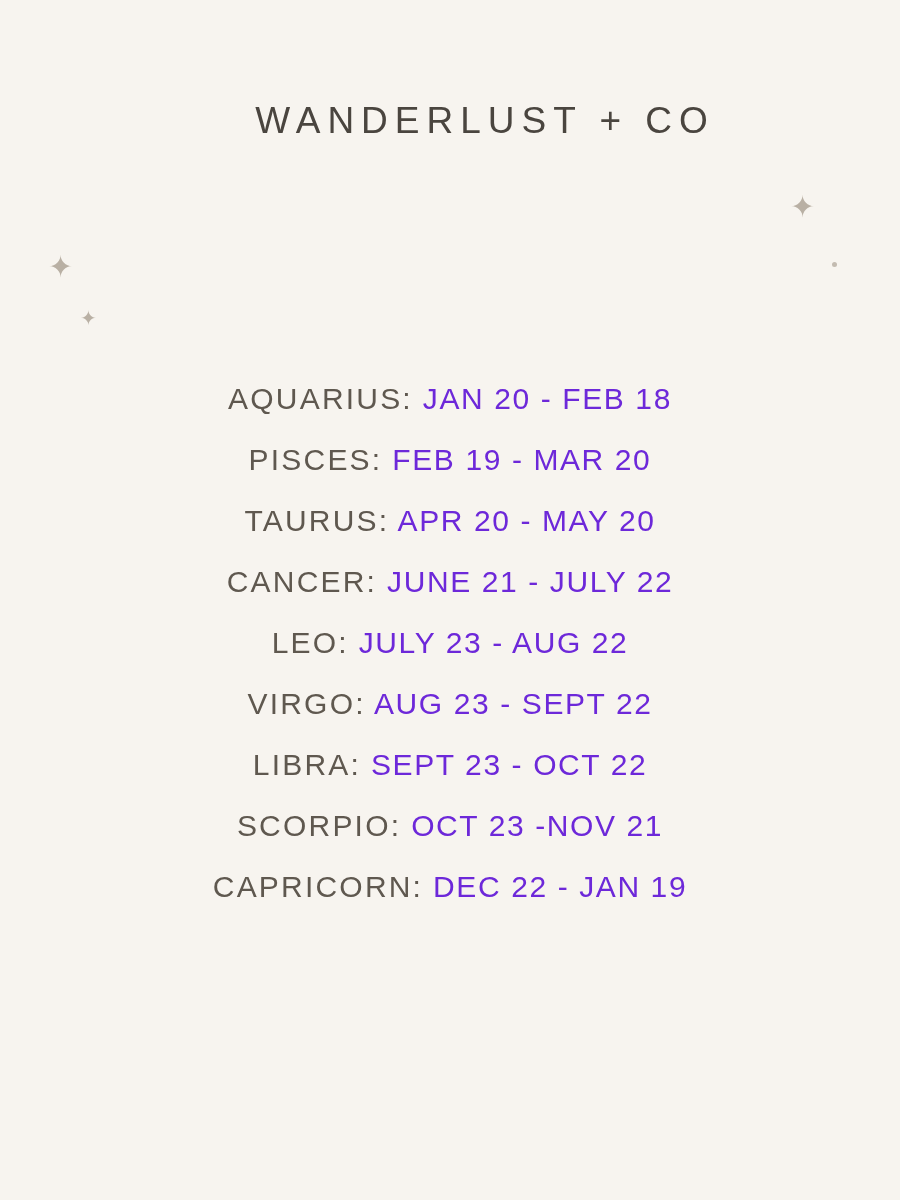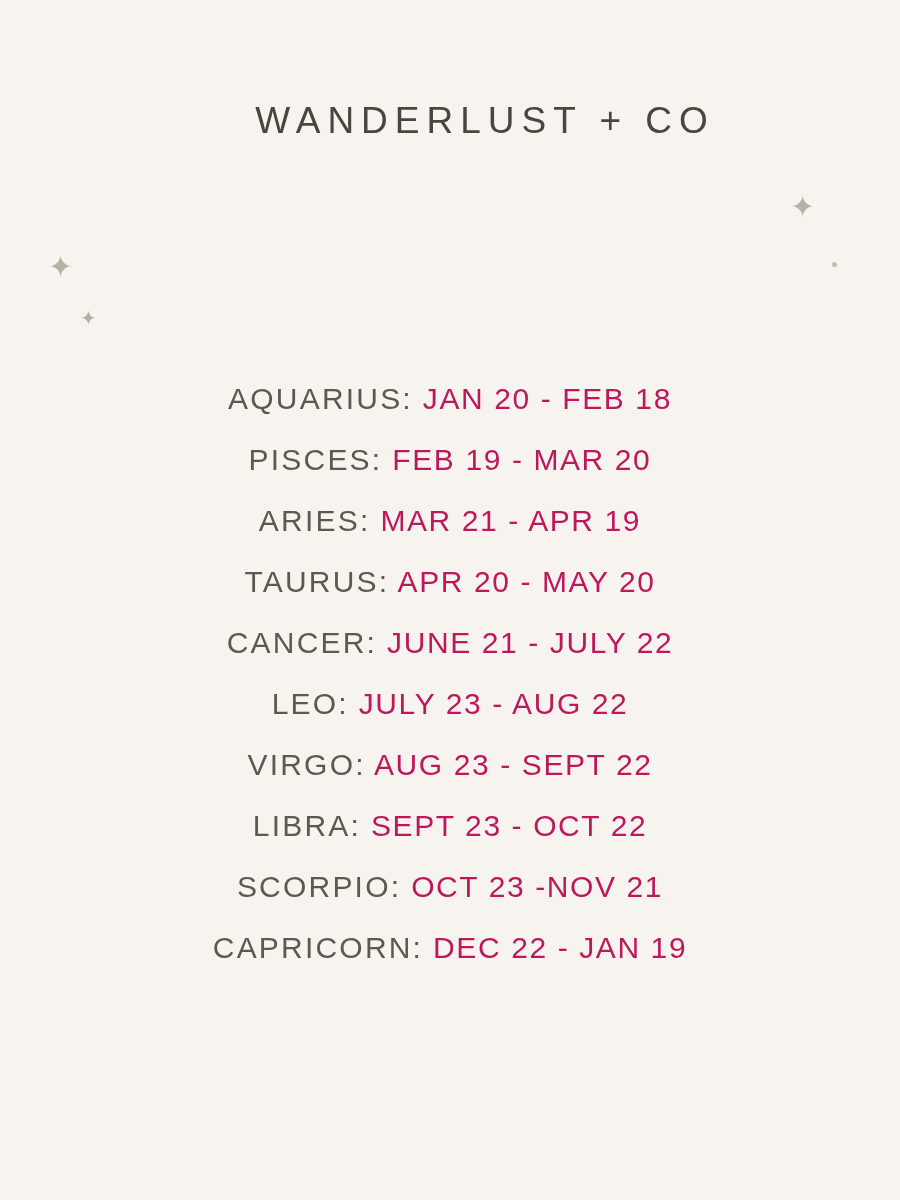--- a/index.html
+++ b/index.html
@@ -86,21 +86,21 @@
     letter-spacing: 1.6px;
     line-height: 61px;
     white-space: nowrap;
   }
   .sign {
     color: #5f584f;
     font-weight: 400;
     letter-spacing: 2.2px;
   }
   .range {
-    color: #be185d;
+    color: #6d28d9;
     font-weight: 400;
     letter-spacing: 1.6px;
   }
 </style>
 </head>
 <body>
 
 <div class="page">
 
   <div class="brand">WANDERLUST + CO</div>
@@ -110,21 +110,20 @@
   </div>
 
   <div class="spark s1">✦</div>
   <div class="spark s2">✦</div>
   <div class="spark s3">✦</div>
   <div class="dot d1"></div>
 
   <div class="list" id="sign-list">
       <div class="row"><span class="sign">AQUARIUS:</span> <span class="range">JAN 20 - FEB 18</span></div>
       <div class="row"><span class="sign">PISCES:</span> <span class="range">FEB 19 - MAR 20</span></div>
-      <div class="row"><span class="sign">ARIES:</span> <span class="range">MAR 21 - APR 19</span></div>
       <div class="row"><span class="sign">TAURUS:</span> <span class="range">APR 20 - MAY 20</span></div>
       <div class="row"><span class="sign">CANCER:</span> <span class="range">JUNE 21 - JULY 22</span></div>
       <div class="row"><span class="sign">LEO:</span> <span class="range">JULY 23 - AUG 22</span></div>
       <div class="row"><span class="sign">VIRGO:</span> <span class="range">AUG 23 - SEPT 22</span></div>
       <div class="row"><span class="sign">LIBRA:</span> <span class="range">SEPT 23 - OCT 22</span></div>
       <div class="row"><span class="sign">SCORPIO:</span> <span class="range">OCT 23 -NOV 21</span></div>
       <div class="row"><span class="sign">CAPRICORN:</span> <span class="range">DEC 22 - JAN 19</span></div>
     </div>
 
 </div>

